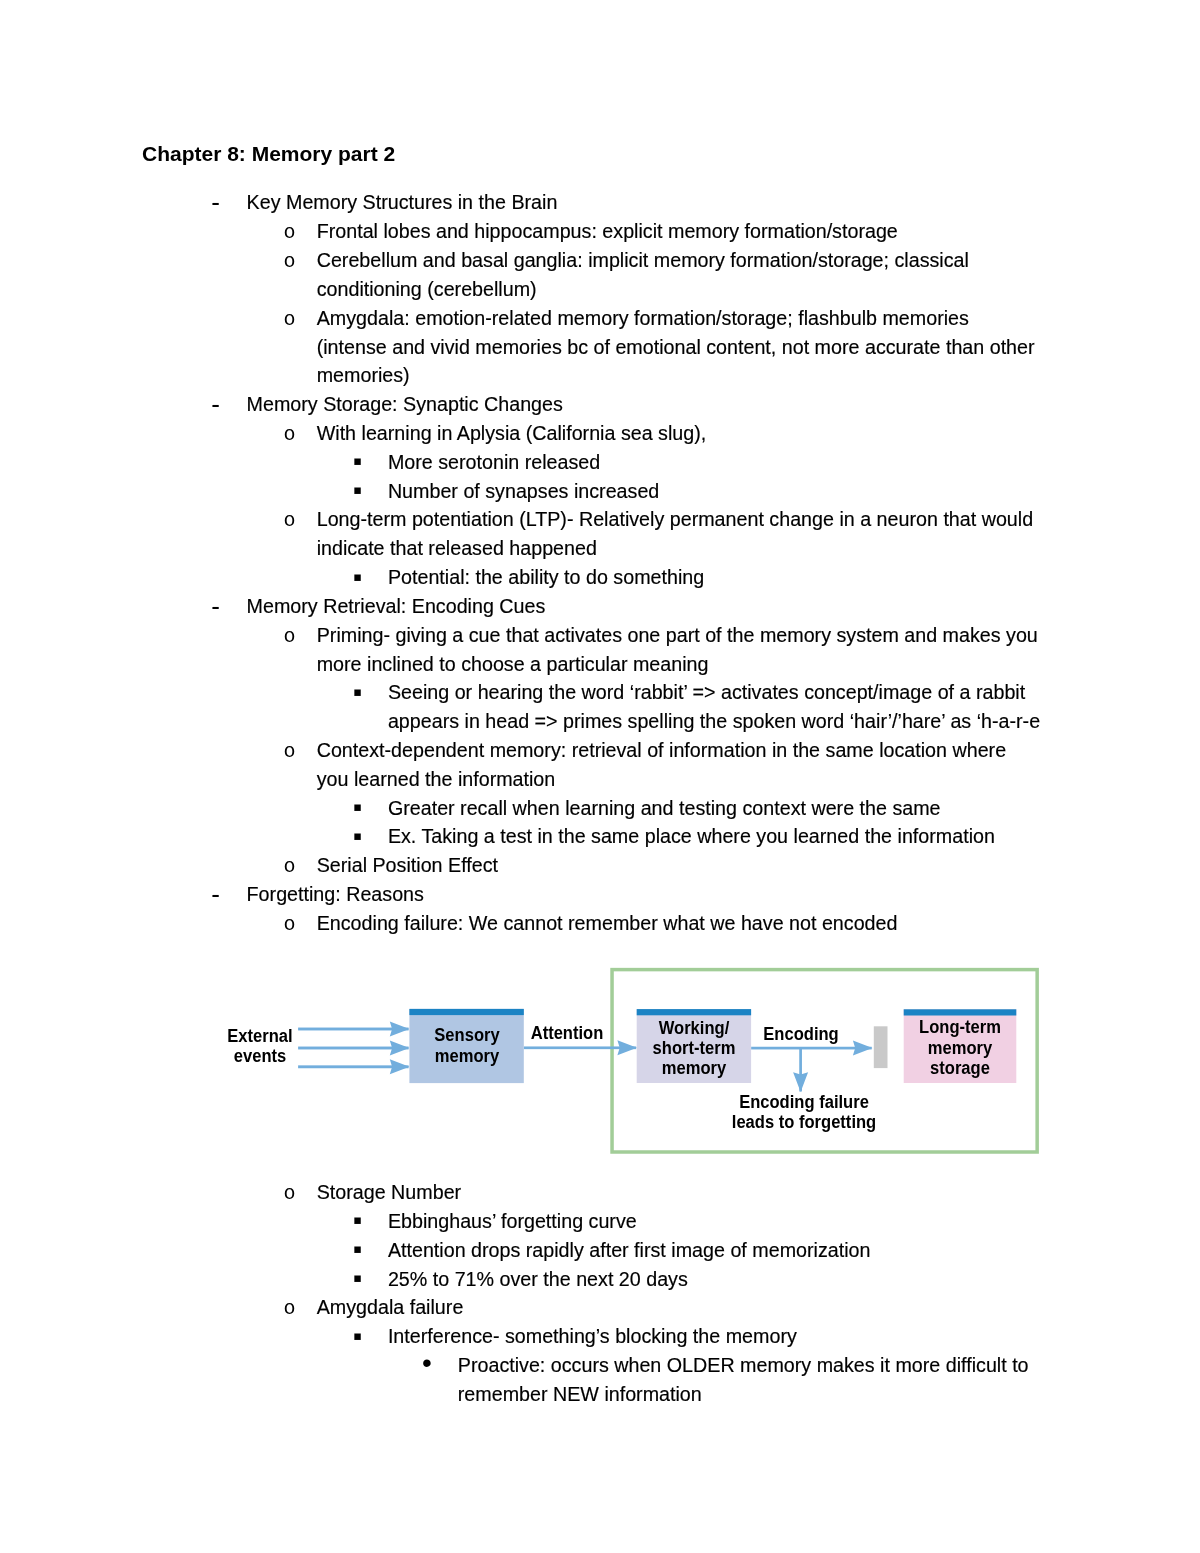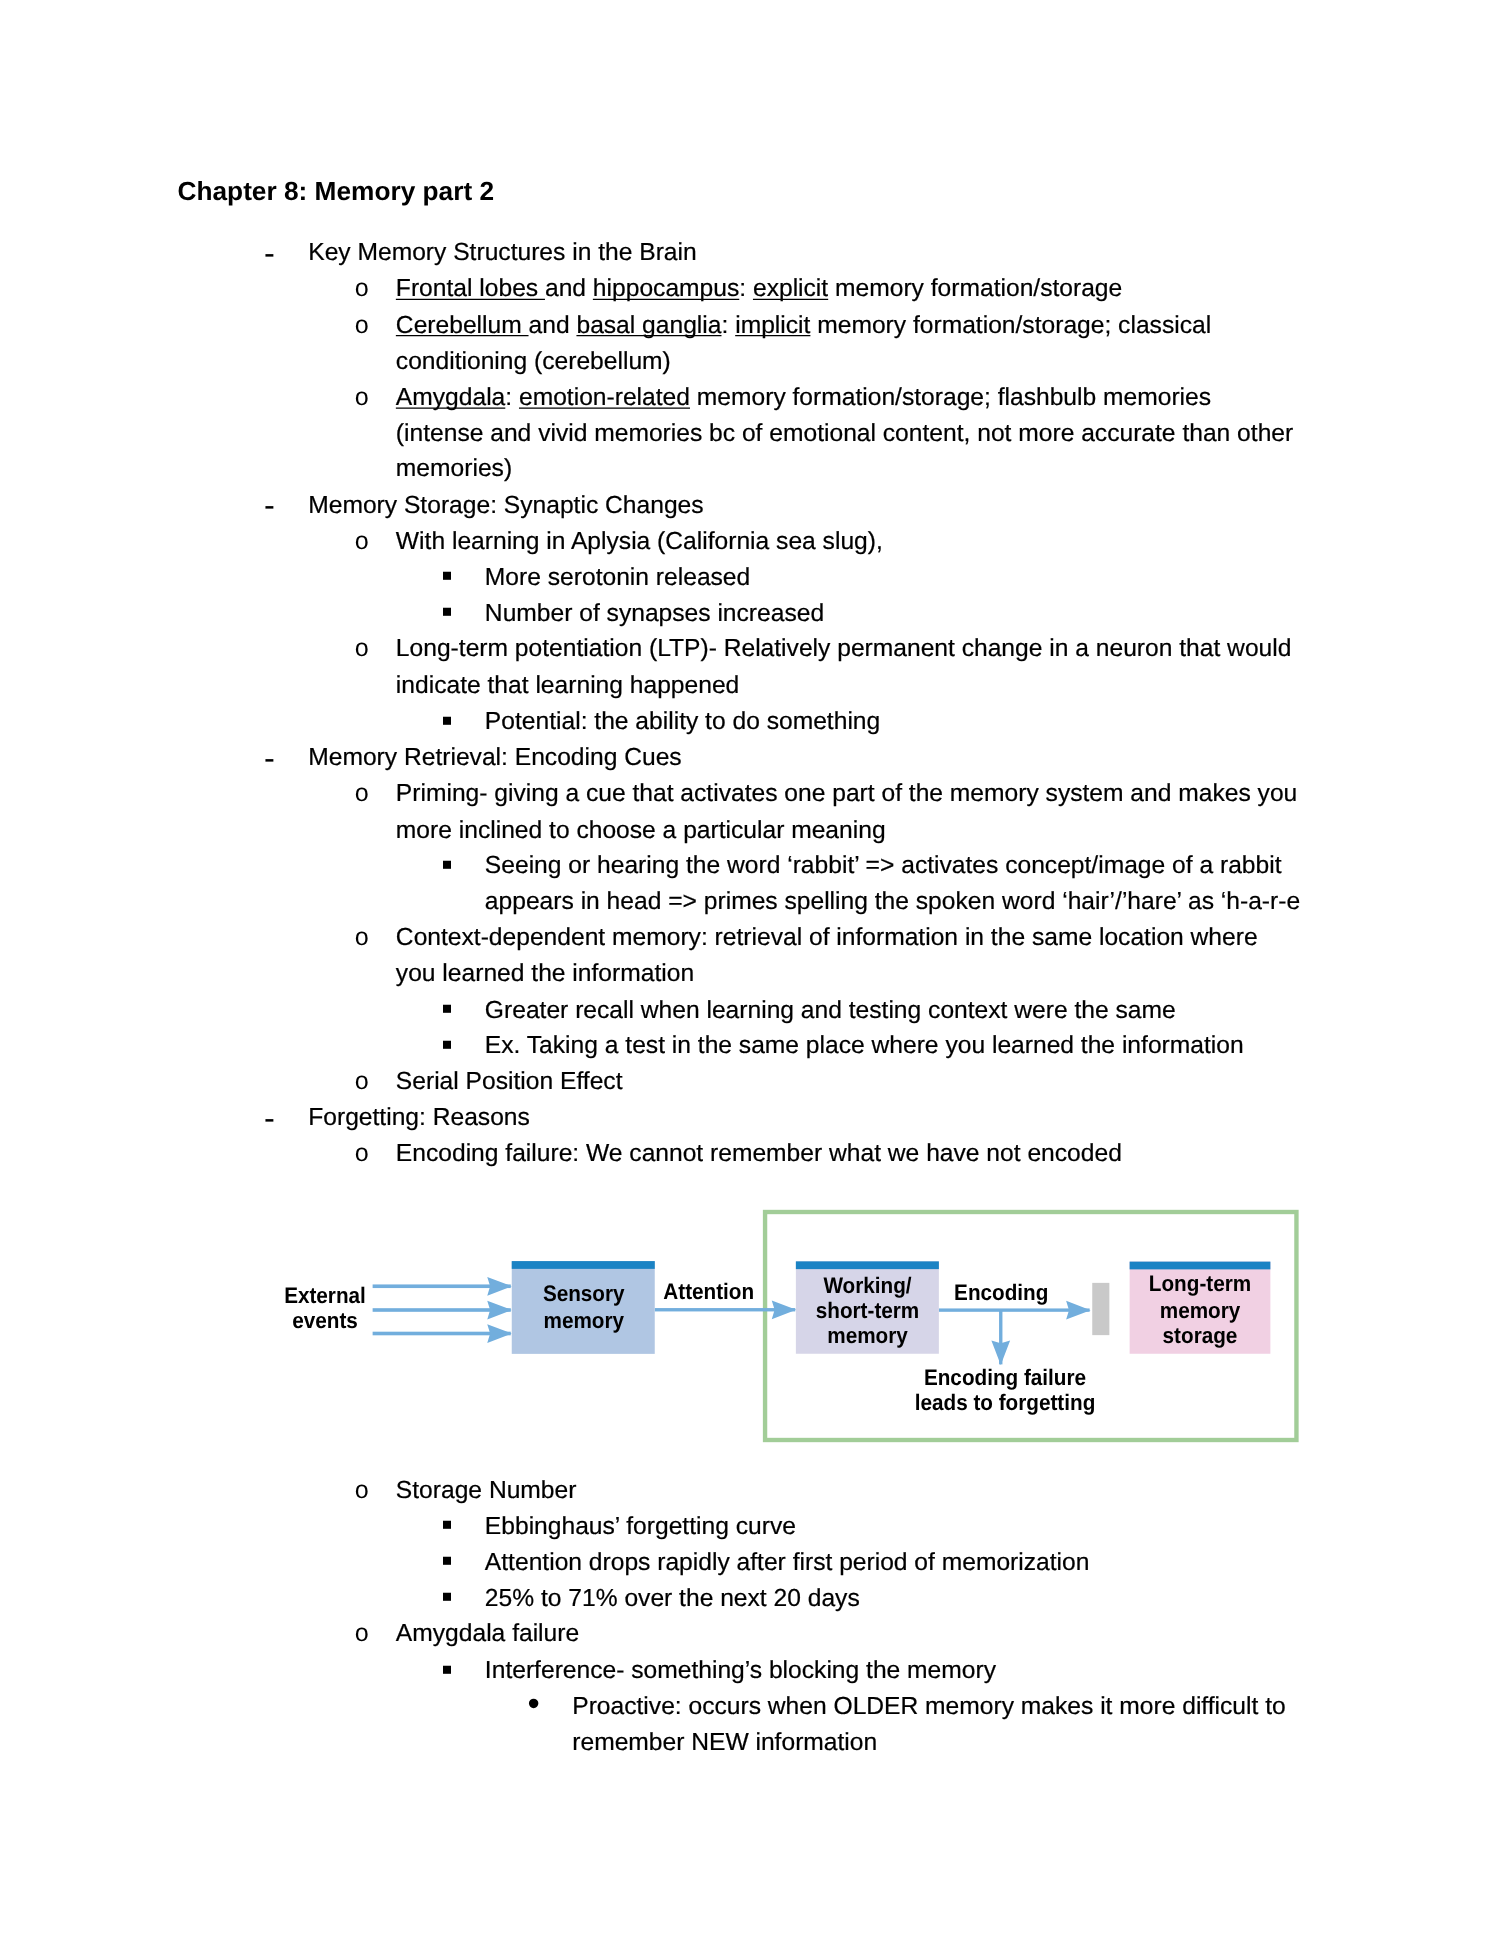--- a/index.html
+++ b/index.html
@@ -9,21 +9,21 @@
   .page{position:absolute;left:0;top:0;width:1200px;height:1553px;background:#fff;}
   .ln{position:absolute;white-space:pre;font-size:19.7px;line-height:0;
       transform:translateZ(0);-webkit-text-stroke:0.17px #000;}
   .bul{position:absolute;white-space:pre;line-height:0;transform:translateZ(0);}
   .b1{font-size:26px;}
   .b2{font-size:20px;font-family:"Liberation Mono",monospace;}
   .b3{font-size:13px;font-family:"DejaVu Sans",sans-serif;}
   .b4{font-size:28px;}
   .title{position:absolute;white-space:pre;font-size:21.0px;font-weight:bold;line-height:0;
          transform:translateZ(0);}
-  .u{text-decoration:underline;text-underline-offset:2px;text-decoration-thickness:1.4px;text-decoration-skip-ink:none;}
+  .u{text-underline-offset:2px;text-decoration-thickness:1.4px;text-decoration-skip-ink:none;}
   .figsvg{position:absolute;left:0;top:0;}
   .flab{position:absolute;white-space:pre;font-weight:bold;font-size:18px;line-height:0;
         transform:translateX(-50%) scaleX(0.92);transform-origin:center;}
 </style>
 </head>
 <body>
 
 <div class="page">
   <div class="title" style="left:142px;top:154.4px">Chapter 8: Memory part 2</div>
     <div class="bul b1" style="left:211.30px;top:202.20px">-</div>
@@ -40,21 +40,21 @@
     <div class="bul b1" style="left:211.30px;top:403.94px">-</div>
     <div class="ln" style="left:246.6px;top:404.1px"><span>Memory Storage: Synaptic Changes</span></div>
     <div class="bul b2" style="left:283.40px;top:434.96px">o</div>
     <div class="ln" style="left:316.7px;top:432.9px"><span>With learning in Aplysia (California sea slug),</span></div>
     <div class="bul b3" style="left:353.30px;top:461.28px">▪</div>
     <div class="ln" style="left:387.9px;top:461.8px"><span>More serotonin released</span></div>
     <div class="bul b3" style="left:353.30px;top:490.10px">▪</div>
     <div class="ln" style="left:387.9px;top:490.6px"><span>Number of synapses increased</span></div>
     <div class="bul b2" style="left:283.40px;top:521.42px">o</div>
     <div class="ln" style="left:316.7px;top:519.4px"><span>Long-term potentiation (LTP)- Relatively permanent change in a neuron that would</span></div>
-    <div class="ln" style="left:316.7px;top:548.2px"><span>indicate that learning happened</span></div>
+    <div class="ln" style="left:316.7px;top:548.2px"><span>indicate that released happened</span></div>
     <div class="bul b3" style="left:353.30px;top:576.56px">▪</div>
     <div class="ln" style="left:387.9px;top:577.0px"><span>Potential: the ability to do something</span></div>
     <div class="bul b1" style="left:211.30px;top:605.68px">-</div>
     <div class="ln" style="left:246.6px;top:605.9px"><span>Memory Retrieval: Encoding Cues</span></div>
     <div class="bul b2" style="left:283.40px;top:636.70px">o</div>
     <div class="ln" style="left:316.7px;top:634.7px"><span>Priming- giving a cue that activates one part of the memory system and makes you</span></div>
     <div class="ln" style="left:316.7px;top:663.5px"><span>more inclined to choose a particular meaning</span></div>
     <div class="bul b3" style="left:353.30px;top:691.84px">▪</div>
     <div class="ln" style="left:387.9px;top:692.3px"><span>Seeing or hearing the word ‘rabbit’ =&gt; activates concept/image of a rabbit</span></div>
     <div class="ln" style="left:387.9px;top:721.1px"><span>appears in head =&gt; primes spelling the spoken word ‘hair’/’hare’ as ‘h-a-r-e</span></div>
@@ -105,21 +105,21 @@
   <div class="flab" style="left:803.8px;top:1102.26px">Encoding failure</div>
   <div class="flab" style="left:803.8px;top:1121.86px">leads to forgetting</div>
   <div class="flab" style="left:960.2px;top:1026.76px">Long-term</div>
   <div class="flab" style="left:960.2px;top:1047.76px">memory</div>
   <div class="flab" style="left:960.2px;top:1067.76px">storage</div>
     <div class="bul b2" style="left:283.40px;top:1194.10px">o</div>
     <div class="ln" style="left:316.7px;top:1192.1px"><span>Storage Number</span></div>
     <div class="bul b3" style="left:353.30px;top:1220.42px">▪</div>
     <div class="ln" style="left:387.9px;top:1220.9px"><span>Ebbinghaus’ forgetting curve</span></div>
     <div class="bul b3" style="left:353.30px;top:1249.24px">▪</div>
-    <div class="ln" style="left:387.9px;top:1249.7px"><span>Attention drops rapidly after first period of memorization</span></div>
+    <div class="ln" style="left:387.9px;top:1249.7px"><span>Attention drops rapidly after first image of memorization</span></div>
     <div class="bul b3" style="left:353.30px;top:1278.06px">▪</div>
     <div class="ln" style="left:387.9px;top:1278.5px"><span>25% to 71% over the next 20 days</span></div>
     <div class="bul b2" style="left:283.40px;top:1309.38px">o</div>
     <div class="ln" style="left:316.7px;top:1307.4px"><span>Amygdala failure</span></div>
     <div class="bul b3" style="left:353.30px;top:1335.70px">▪</div>
     <div class="ln" style="left:387.9px;top:1336.2px"><span>Interference- something’s blocking the memory</span></div>
     <div class="bul b4" style="left:422.00px;top:1363.42px">•</div>
     <div class="ln" style="left:457.8px;top:1365.0px"><span>Proactive: occurs when OLDER memory makes it more difficult to</span></div>
     <div class="ln" style="left:457.8px;top:1393.8px"><span>remember NEW information</span></div>
 </div>

